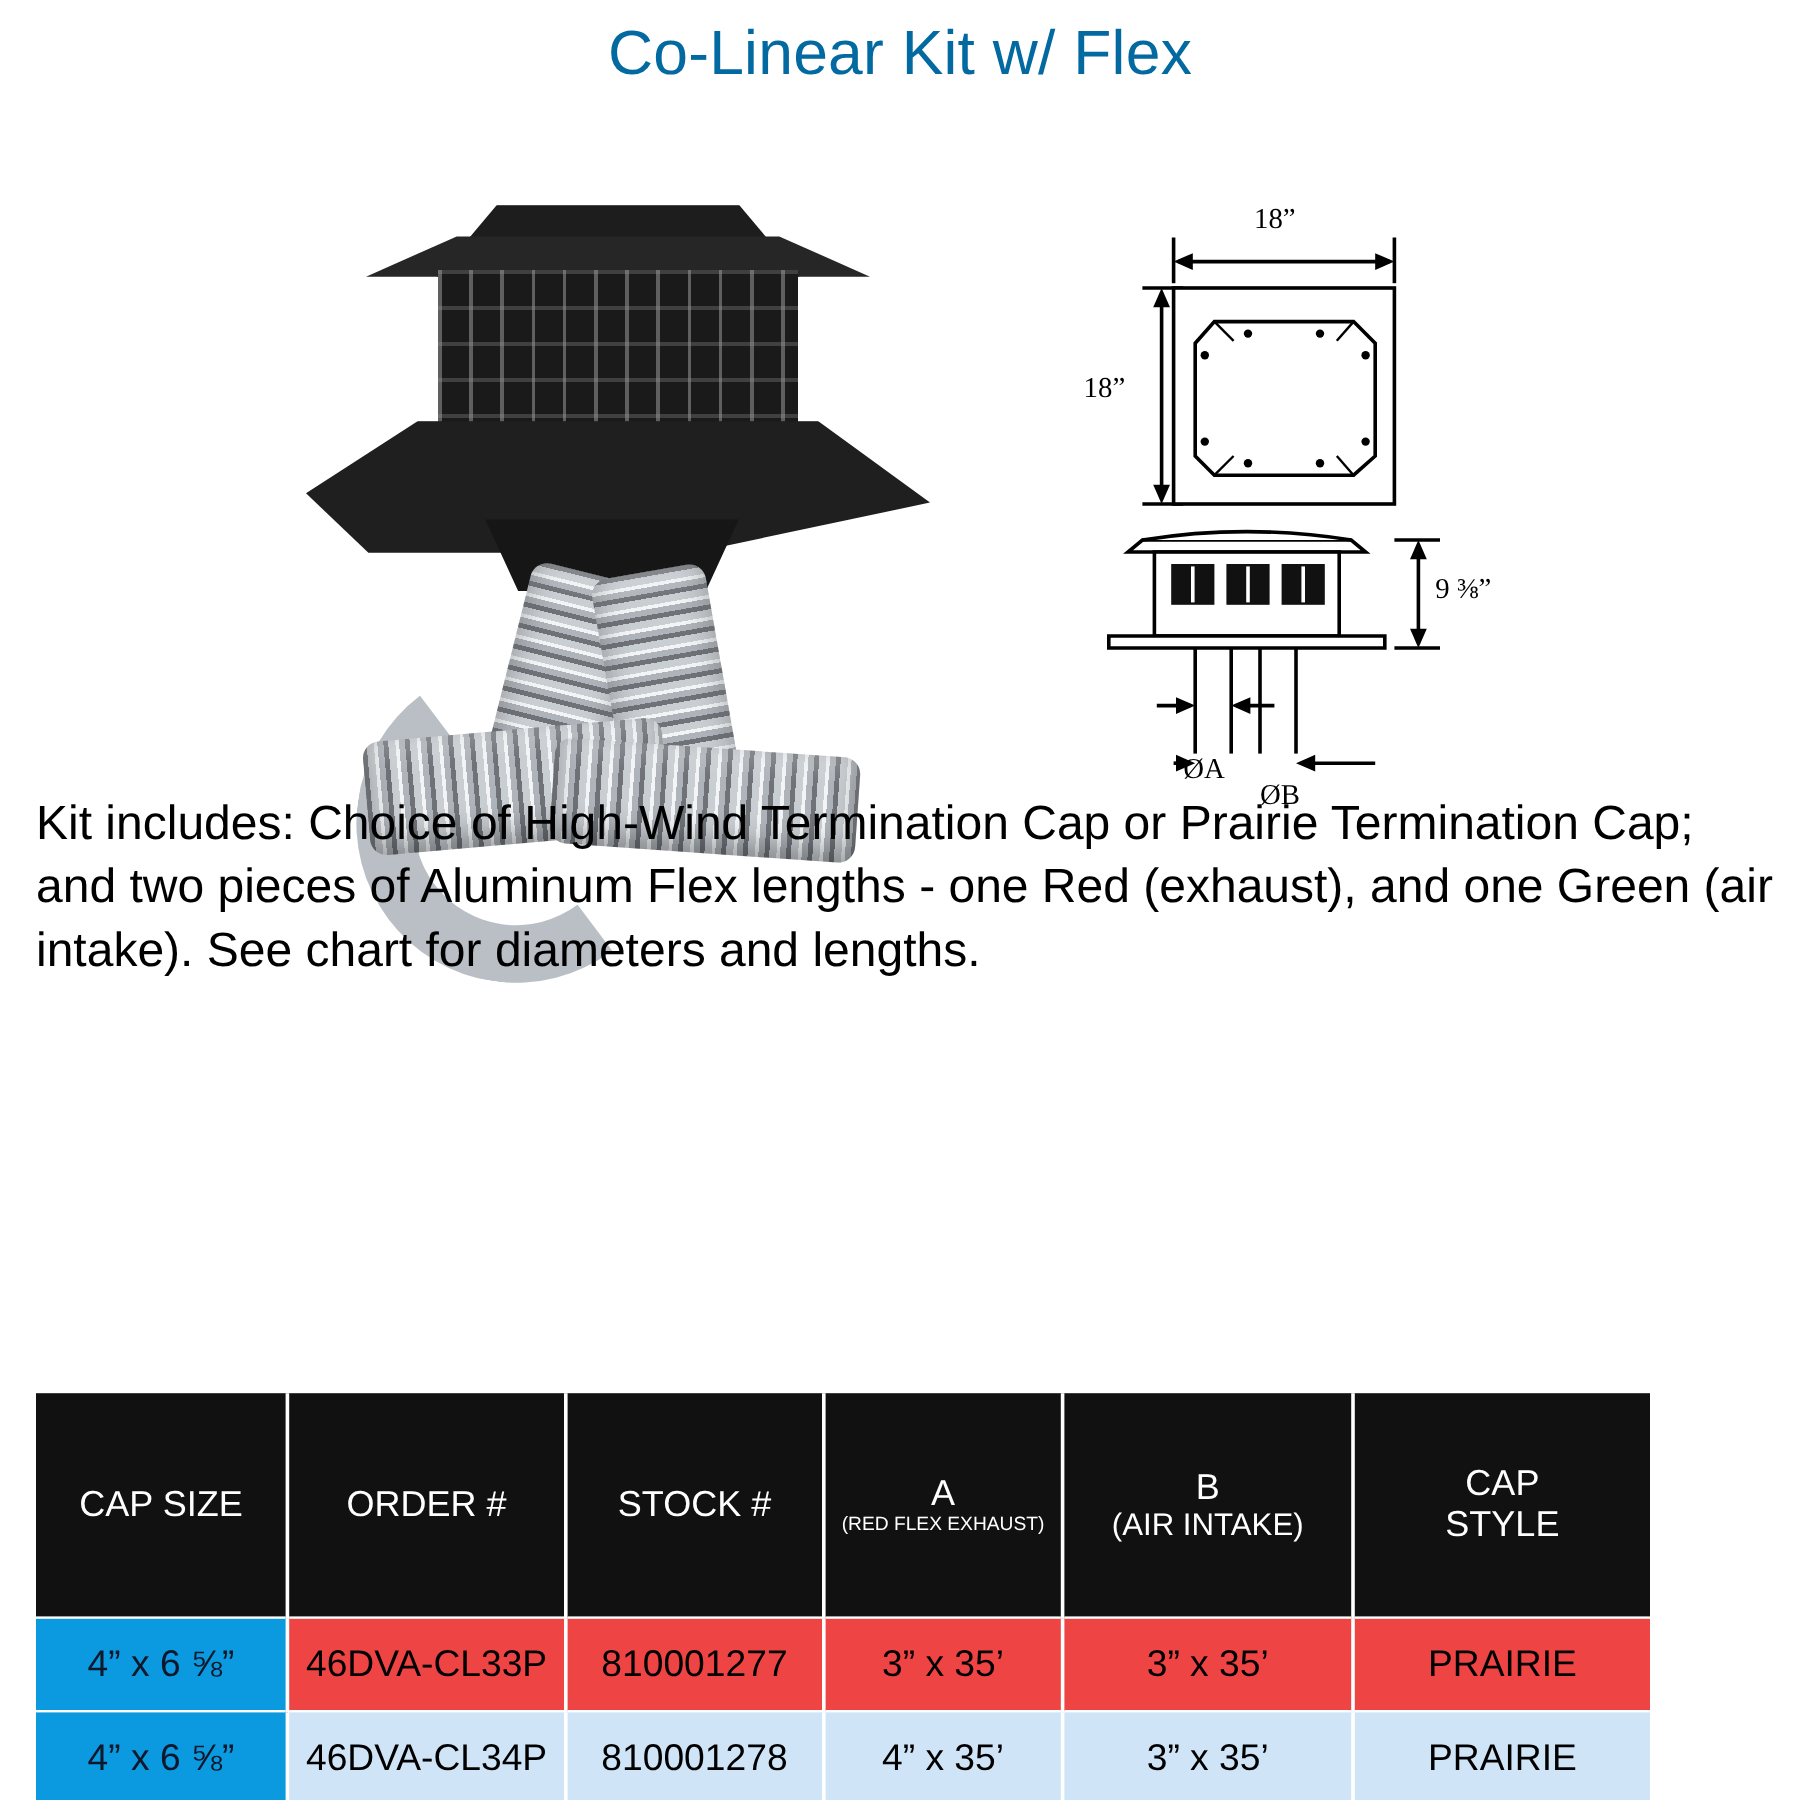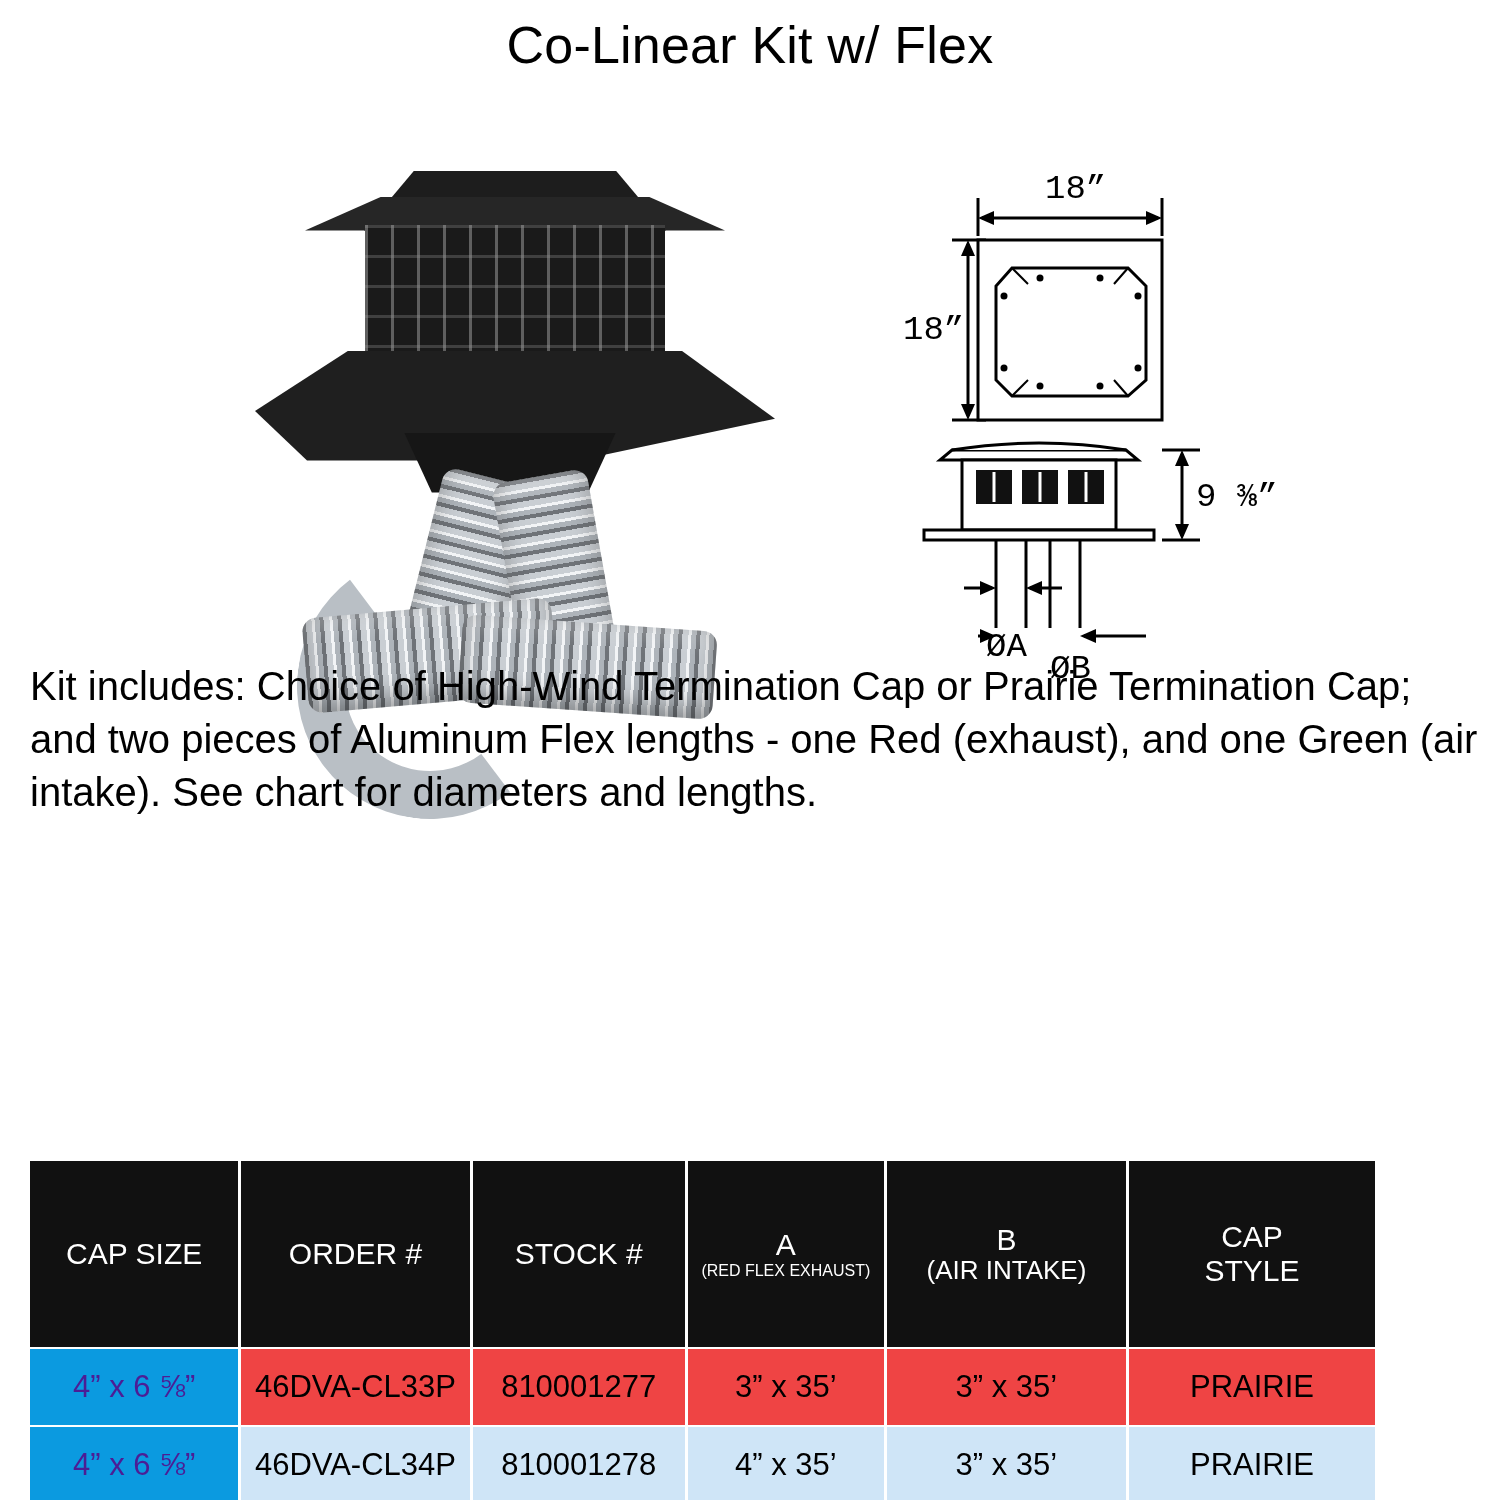--- a/index.html
+++ b/index.html
@@ -12,21 +12,21 @@
     height: 1500px;
     font-family: "Liberation Sans", sans-serif;
     color: #000;
     position: relative;
     overflow: hidden;
   }
 
   
   .title {
     text-align: center;
-    color: #000000;
+    color: #0369a1;
     font-size: 52px;
     font-weight: 400;
     letter-spacing: 0.2px;
     padding-top: 18px;
     line-height: 1.05;
   }
 
   
   .illustration {
     position: relative;
@@ -142,22 +142,22 @@
 
   
   .dims {
     position: absolute;
     left: 900px;
     top: 95px;
     width: 400px;
     height: 560px;
   }
   .dim-label {
-    font-size: 34px;
-    font-family: Liberation Mono, monospace;
+    font-size: 24px;
+    font-family: Liberation Serif, serif;
   }
 
   
   .body-text {
     position: absolute;
     top: 660px;
     left: 30px;
     right: 20px;
     font-size: 40px;
     line-height: 1.32;
@@ -199,21 +199,21 @@
     height: 72px;
     border-right: 3px solid #ffffff;
     border-top: 2px solid #ffffff;
     padding: 2px 6px;
     background: #ef4444;
   }
   tbody td:last-child { border-right: none; }
   tbody tr.alt td { background: #cfe5f7; }
   td.capsize {
     background: #0b9ae0 !important;
-    color: #4c1d95;
+    color: #0f172a;
   }
   tbody tr.alt td.capsize { background: #0b9ae0 !important; }
   .col1 { width: 15.6%; }
   .col2 { width: 17.2%; }
   .col3 { width: 16.0%; }
   .col4 { width: 14.8%; }
   .col5 { width: 18.0%; }
   .col6 { width: 18.4%; }
 </style>
 </head>

